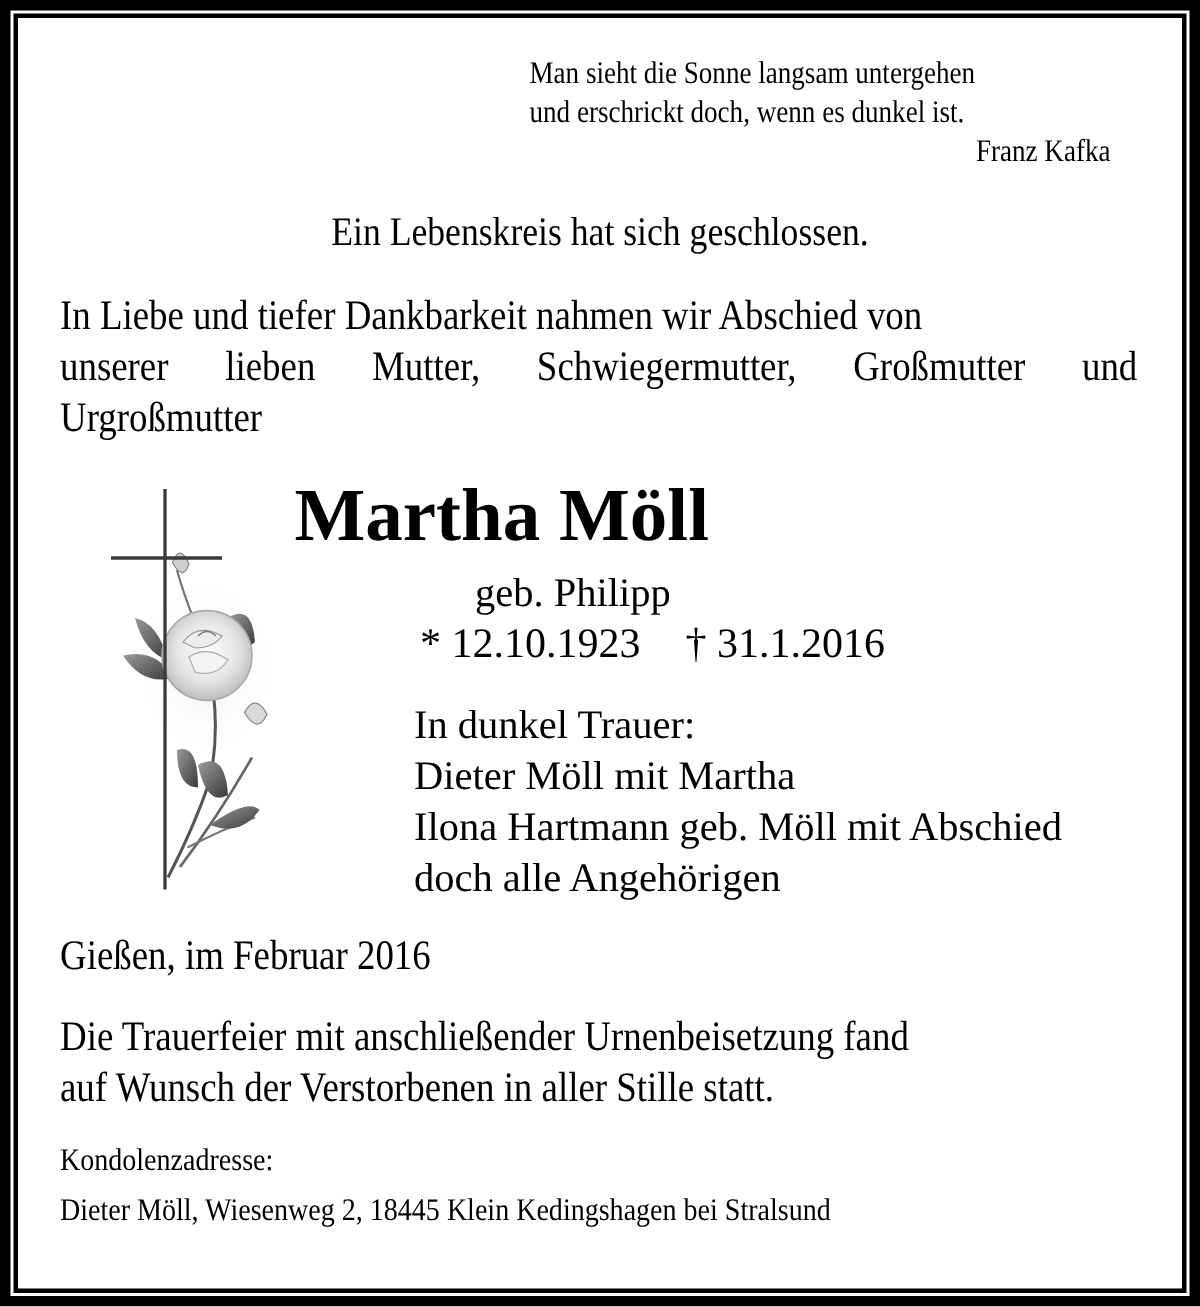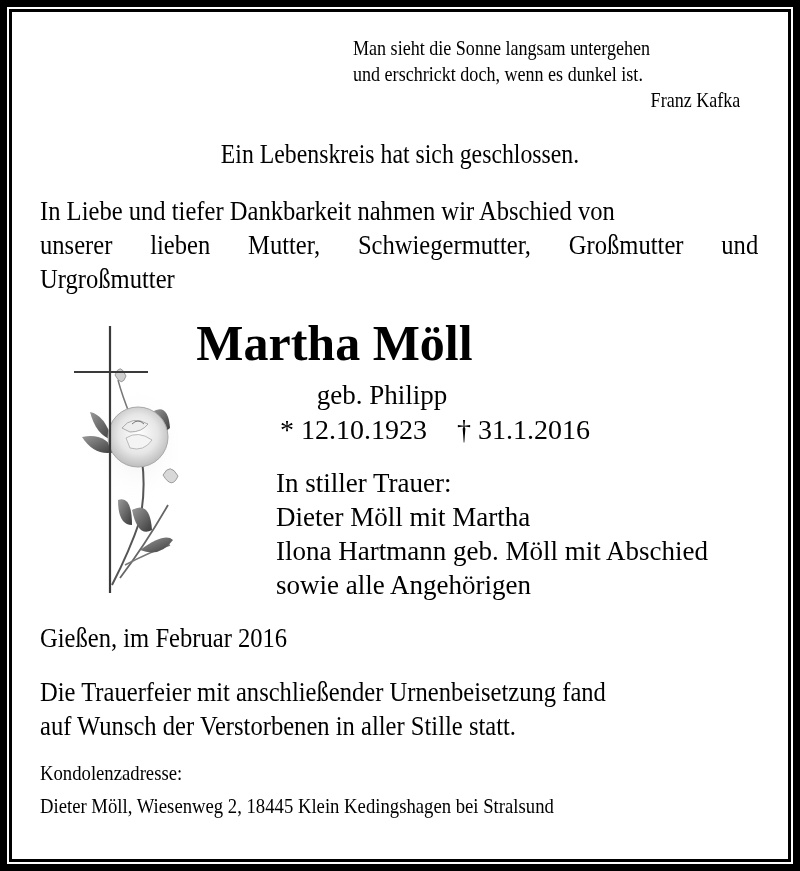--- a/index.html
+++ b/index.html
@@ -169,24 +169,24 @@
 </div>
 
 <div class="line name" style="top:318px;">Martha Möll</div>
 <div class="line maiden" style="top:382px;">geb. Philipp</div>
 <div class="line dates" style="top:416px;">
   <span>*</span>
   <span>12.10.1923</span><span class="gap"></span><span>†</span>
   <span>31.1.2016</span>
 </div>
 
-<div class="line mourner" style="top:470px;">In stiller Trauer:</div>
+<div class="line mourner" style="top:470px;">In dunkel Trauer:</div>
 <div class="line mourner" style="top:504px;">Dieter Möll mit Martha</div>
 <div class="line mourner" style="top:538px;">Ilona Hartmann geb. Möll mit Abschied</div>
-<div class="line mourner" style="top:572px;">sowie alle Angehörigen</div>
+<div class="line mourner" style="top:572px;">doch alle Angehörigen</div>
 
 <div class="line para" style="left:40px; top:624px; transform:scaleX(0.878);">Gießen, im Februar 2016</div>
 
 <div class="line para" style="left:40px; top:678px; transform:scaleX(0.878);">Die Trauerfeier mit anschließender Urnenbeisetzung fand</div>
 <div class="line para" style="left:40px; top:712px; transform:scaleX(0.878);">auf Wunsch der Verstorbenen in aller Stille statt.</div>
 
 <div class="line small" style="left:40px; top:763px;">Kondolenzadresse:</div>
 <div class="line small" style="left:40px; top:796px;">Dieter Möll, Wiesenweg 2, 18445 Klein Kedingshagen bei Stralsund</div>
 
 </body></html>

